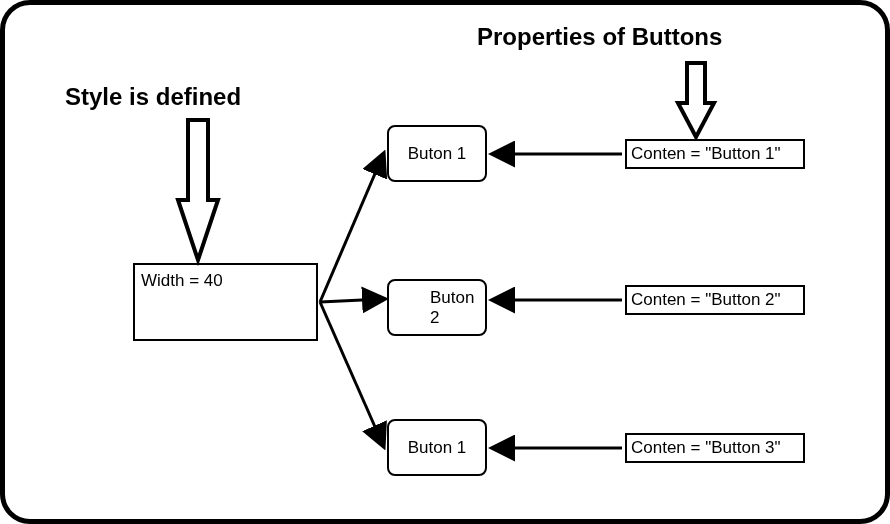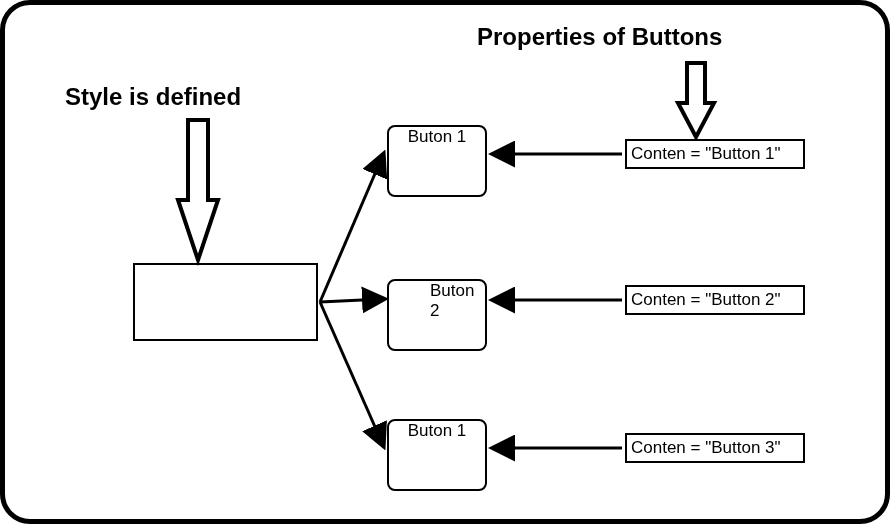--- a/index.html
+++ b/index.html
@@ -27,22 +27,23 @@
     position: absolute;
     border: 2px solid #000;
     background: #fff;
     font-size: 17px;
     color: #000;
     box-sizing: border-box;
   }
   .button-box {
     border-radius: 8px;
     width: 100px;
-    height: 72px;
+    height: 57px;
     display: flex;
+    align-items: center;
     justify-content: center;
   }
   .prop-box {
     height: 30px;
     width: 180px;
     display: flex;
     align-items: center;
     padding-left: 4px;
   }
   .style-box {
@@ -64,20 +65,21 @@
 </style>
 </head>
 <body>
 
 <div class="container">
 
   <div class="label" style="left:60px; top:78px;">Style is defined</div>
   <div class="label" style="left:472px; top:18px;">Properties of Buttons</div>
 
   <div class="box style-box" style="left:128px; top:258px;">
+    <div>Width = 40</div>
   </div>
 
   <div class="box button-box" style="left:382px; top:120px;">
     <span>Buton 1</span>
   </div>
   <div class="box button-box" style="left:382px; top:274px;padding-left:41px;">
     <span>Buton 2</span>
   </div>
   <div class="box button-box" style="left:382px; top:414px;">
     <span>Buton 1</span>

